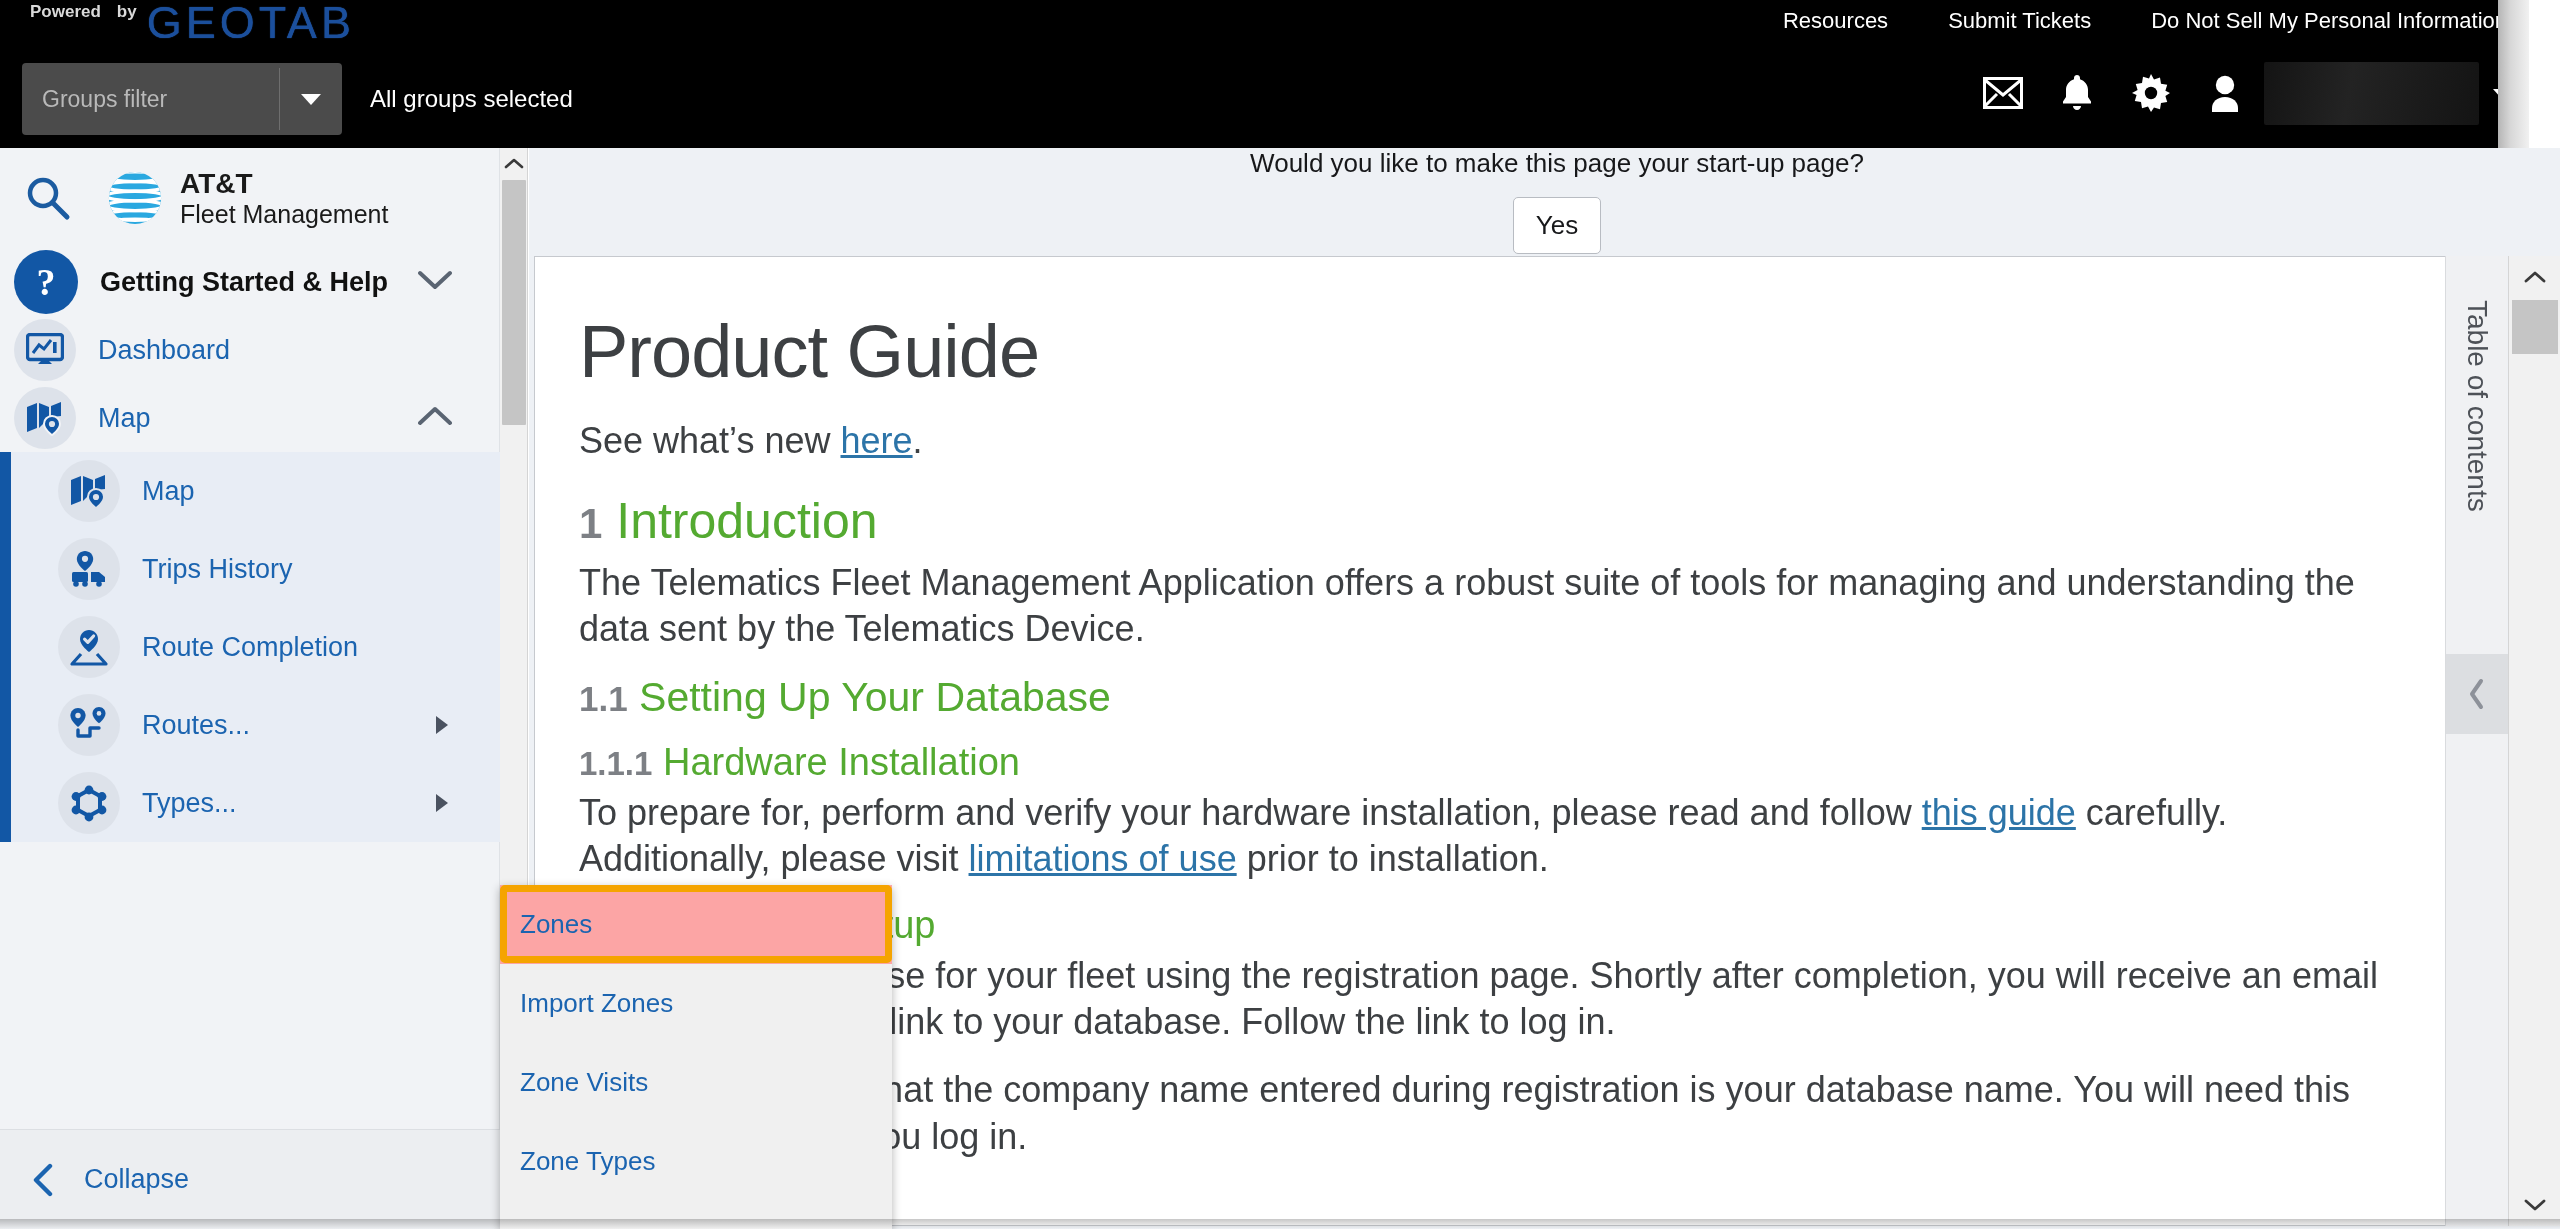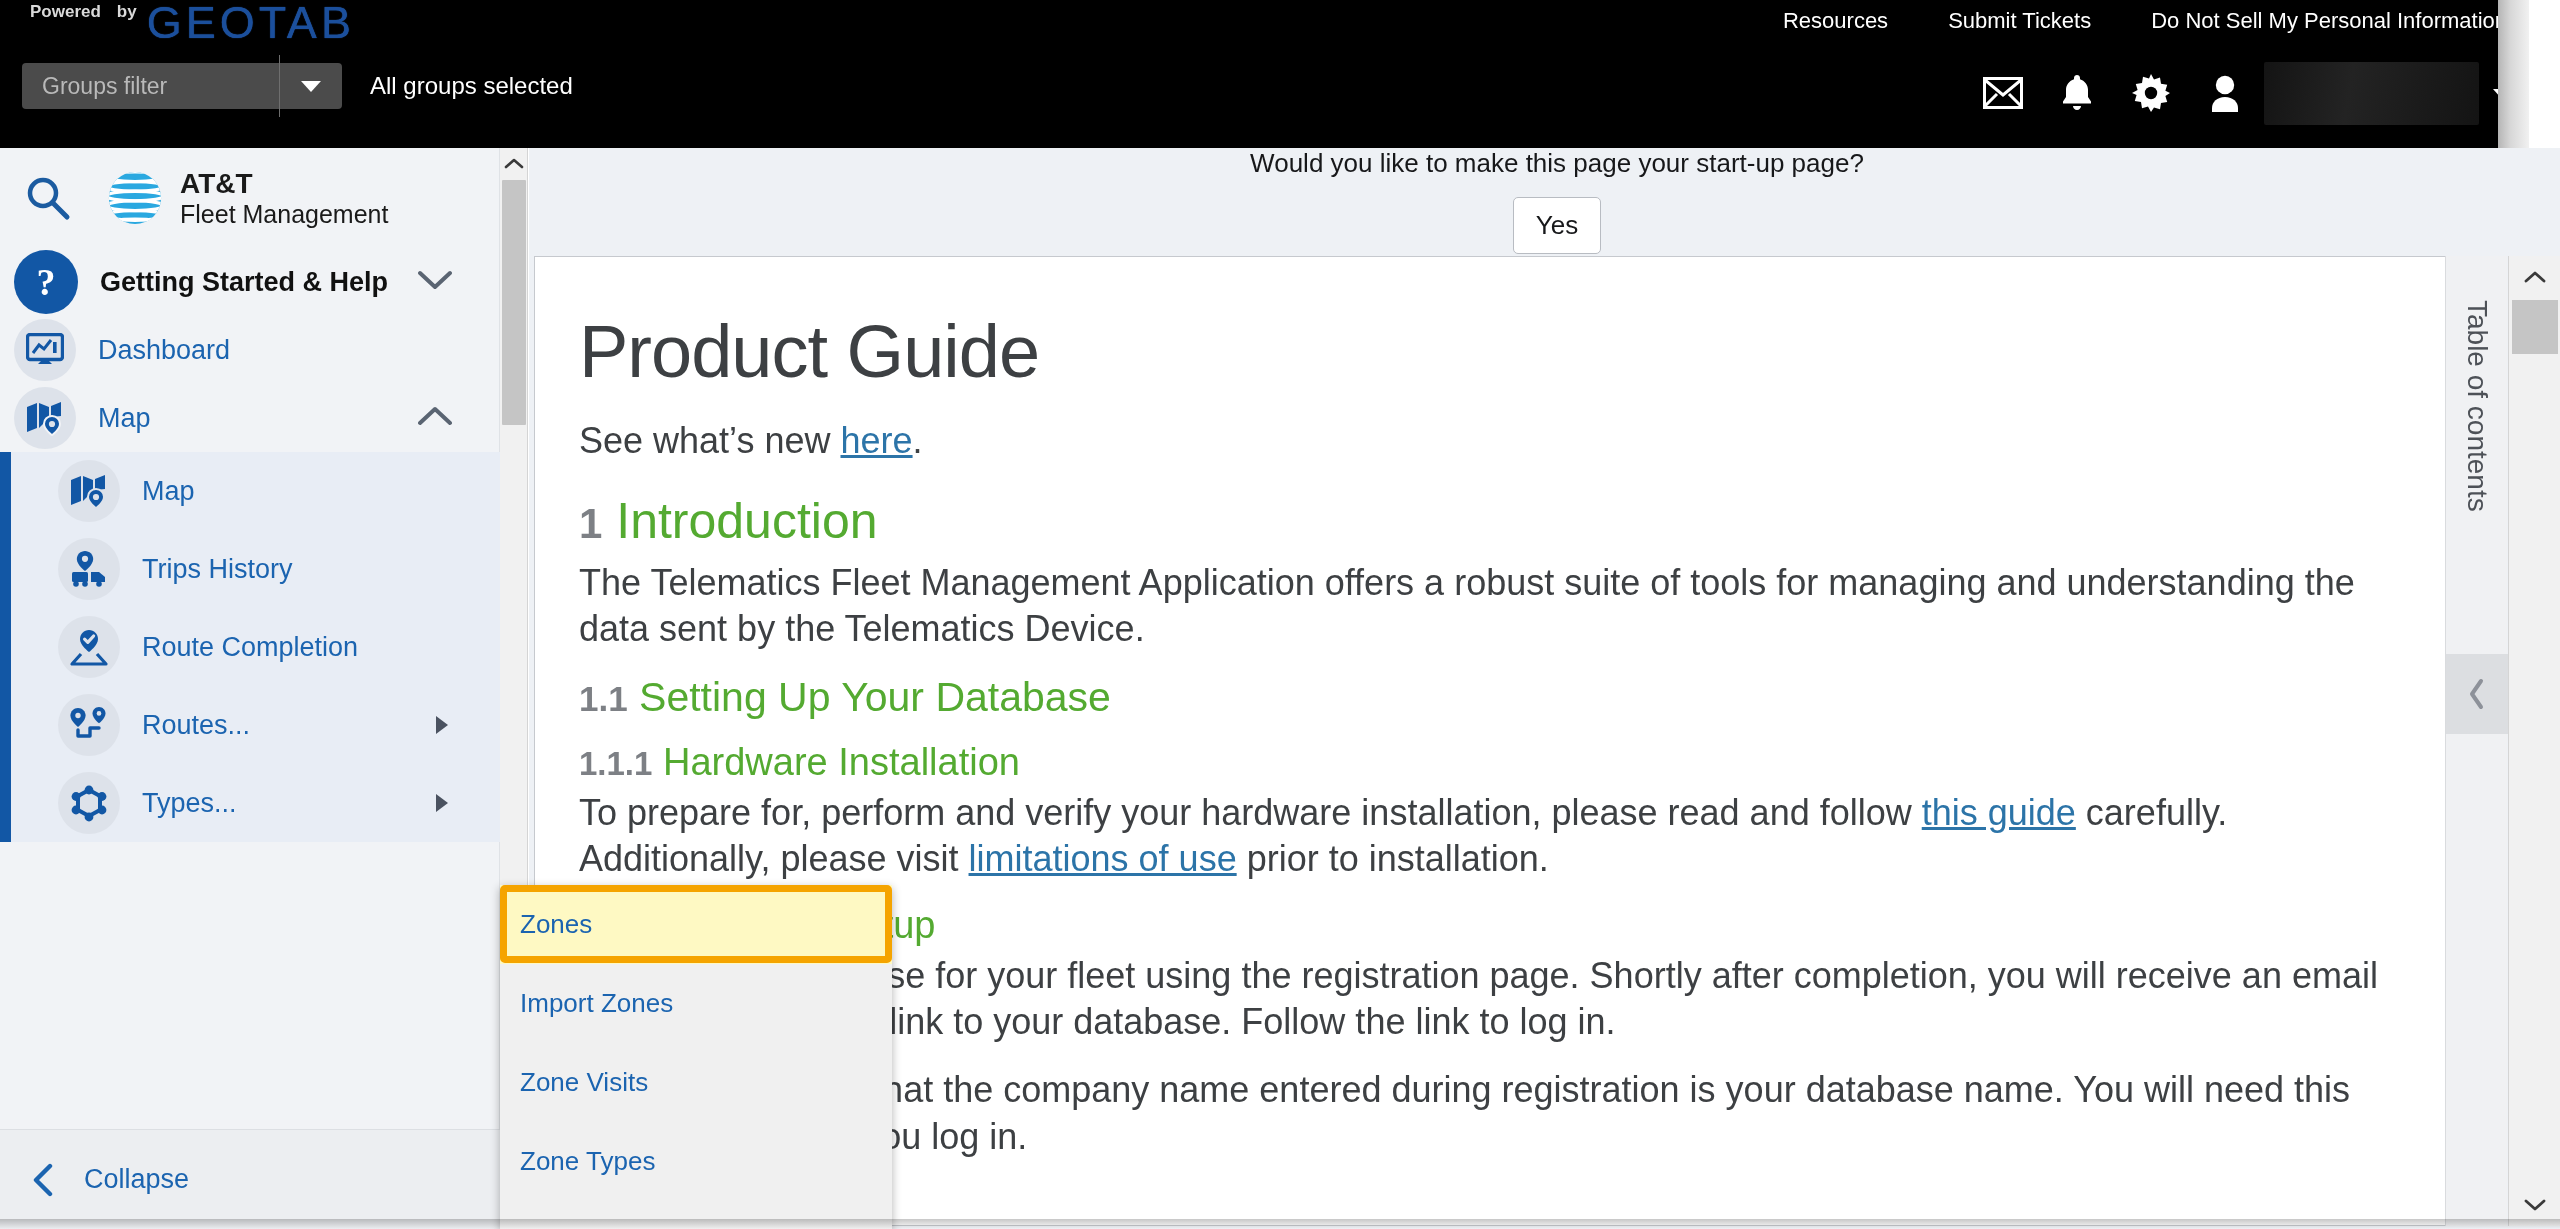--- a/index.html
+++ b/index.html
@@ -37,21 +37,21 @@
     display: flex; align-items: center; gap: 60px;
     color: #ffffff; font-size: 22px;
   }
   .toplinks a { color: #fff; text-decoration: none; white-space: nowrap; }
 
   .groups-wrap {
     position: absolute; left: 22px; top: 63px;
     display: flex; align-items: center;
   }
   .groups-filter {
-    width: 320px; height: 46px;
+    width: 320px; height: 72px;
     background: #4b4b4b; border-radius: 4px;
     display: flex; align-items: center; justify-content: flex-end;
   }
   .groups-filter .gf-text {
     flex: 1; padding-left: 20px; color: #b9b9b9; font-size: 23px;
   }
   .groups-filter .gf-divider { width: 1px; height: 62px; background: #6e6e6e; }
   .groups-filter .gf-arrow {
     width: 62px; display: flex; align-items: center; justify-content: center;
   }
@@ -175,21 +175,21 @@
     width: 392px; height: 344px;
     background: #f0f0f0;
     box-shadow: 0 3px 9px rgba(0,0,0,.30);
     z-index: 40;
   }
   .fly-item {
     height: 79px; display: flex; align-items: center; padding-left: 20px;
     font-size: 26px; color: #1b64b0; cursor: pointer;
   }
   .fly-item.selected {
-    background: #fef9c3;
+    background: #fca5a5;
     padding-left: 20px;
   }
   .fly-highlight {
     position: absolute; left: 0px; top: 0px; width: 392px; height: 78px;
     border: 7px solid #f5a400; border-radius: 5px; pointer-events: none;
     z-index: 41;
   }
 
   
   .main {

